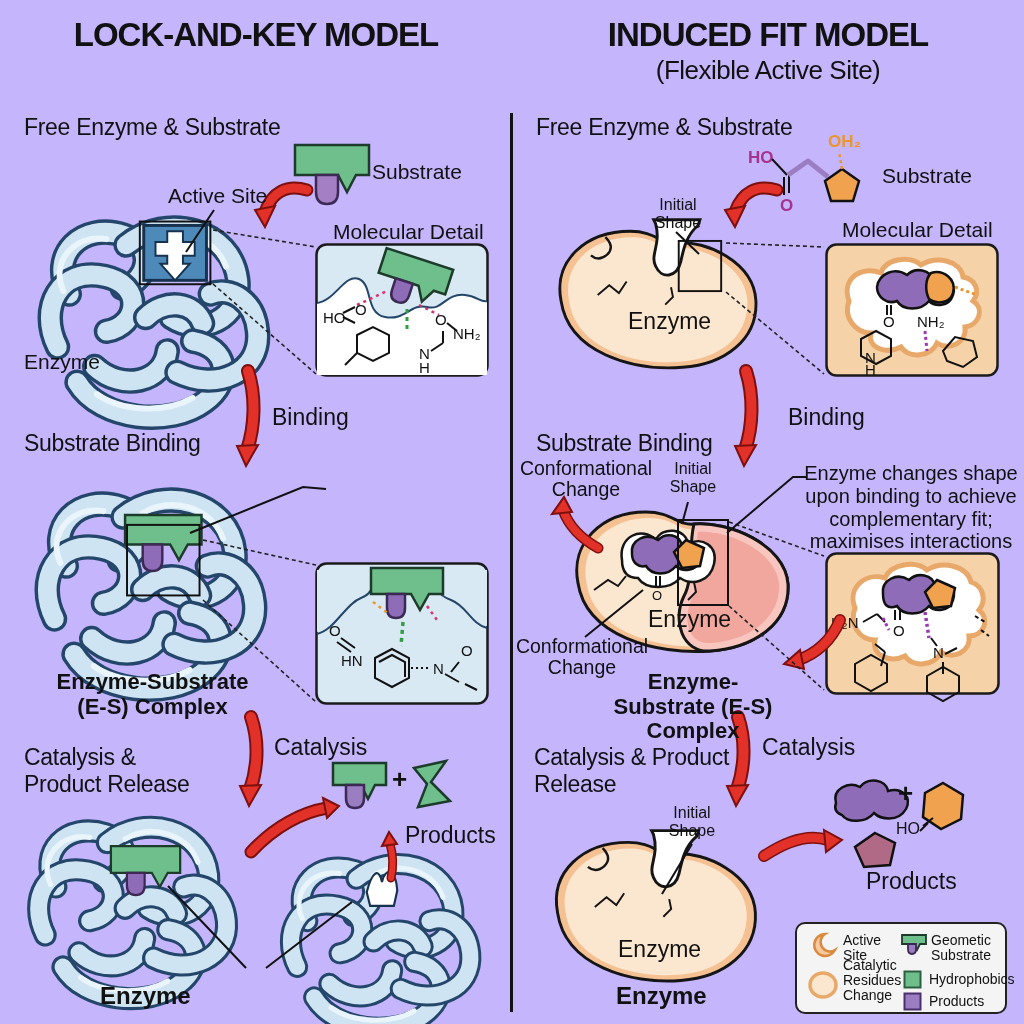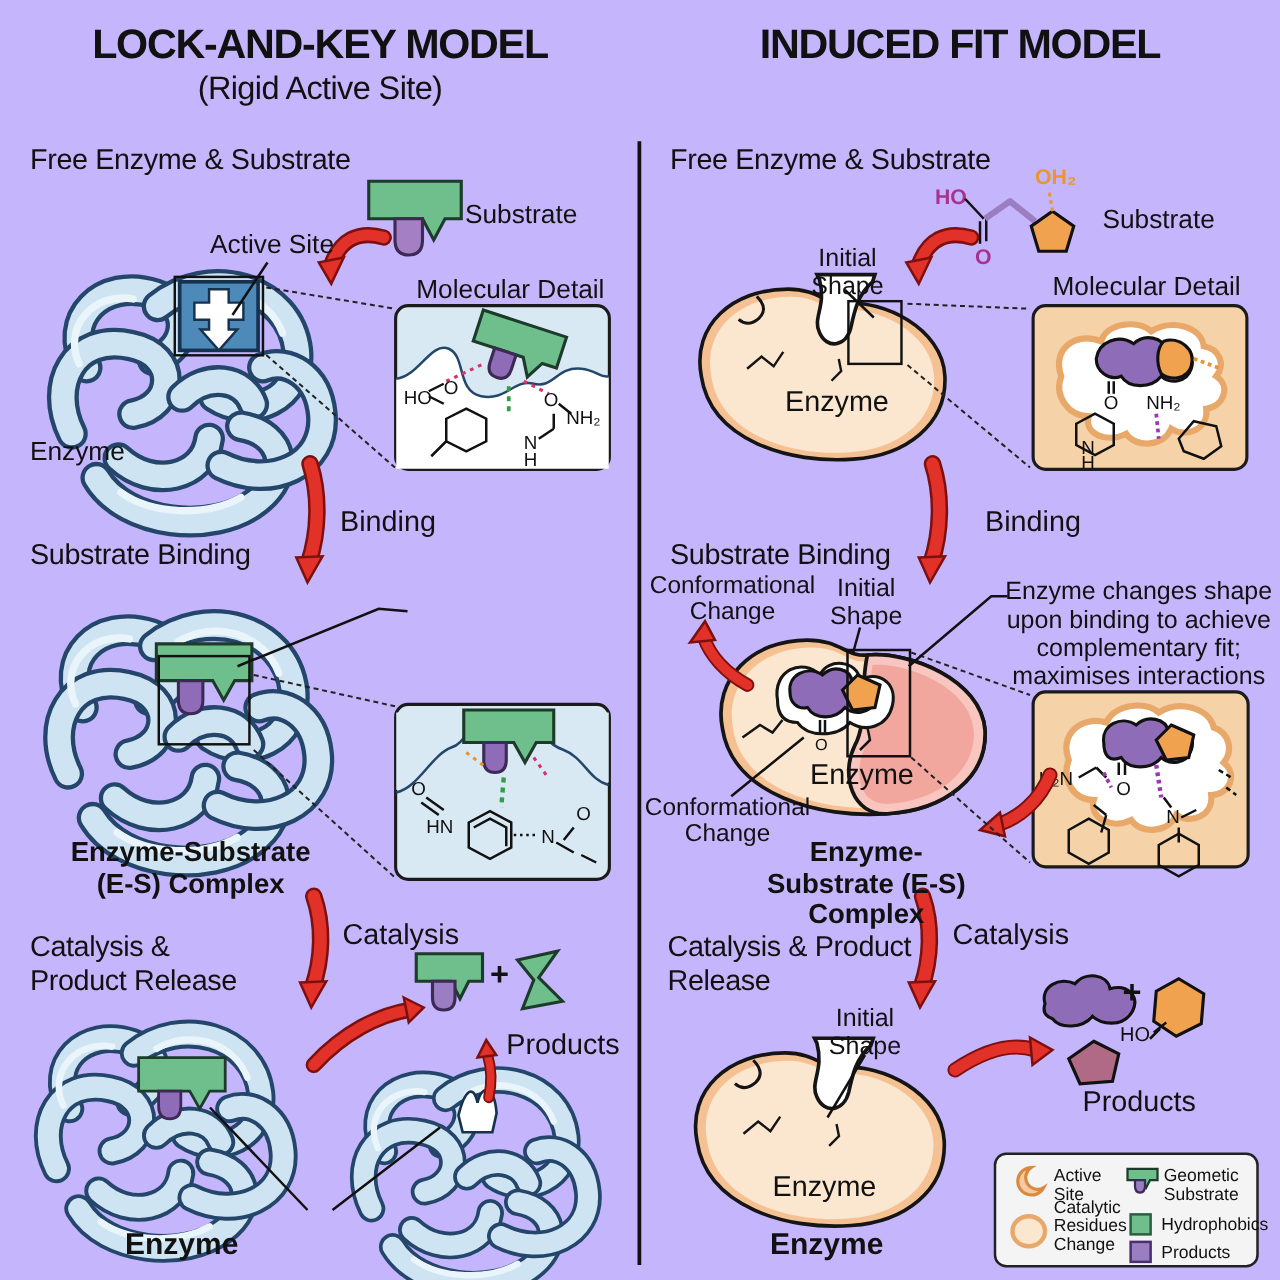--- a/index.html
+++ b/index.html
@@ -3,21 +3,21 @@
 <meta charset="utf-8">
 <style>
   html,body{margin:0;padding:0;background:#fff;}
   .canvas{position:relative;width:1024px;height:1024px;background:#c4b5fd;
     font-family:"Liberation Sans",sans-serif;color:#111;overflow:hidden;}
   .abs{position:absolute;}
   .ttl{font-size:33px;font-weight:bold;letter-spacing:-1px;text-align:center;width:512px;}
   .sub{font-size:26px;text-align:center;width:512px;letter-spacing:-0.5px;}
   .h1{font-size:23px;font-weight:normal;letter-spacing:-0.3px;}
   .lbl{font-size:21px;}
-  .lbl2{font-size:20px;line-height:1.1;text-align:center;}
+  .lbl2{font-size:16px;line-height:1.1;text-align:center;}
   .callout{font-size:20px;line-height:1.14;text-align:center;}
   .cplx{font-size:22px;font-weight:bold;line-height:1.12;text-align:center;}
   .bold24{font-size:24px;font-weight:bold;}
   .plus{font-size:26px;font-weight:bold;}
   .legend-box{background:#f4f4f4;border:2.5px solid #222;border-radius:10px;}
   .leg{font-size:14px;line-height:1.07;}
   svg{display:block;overflow:visible;}
   .td{stroke:#24466b;stroke-width:26;fill:none;stroke-linecap:round;}
   .tl{stroke:#cfe4f3;stroke-width:19;fill:none;stroke-linecap:round;}
   .th{stroke:#e9f4fb;stroke-width:6;fill:none;stroke-linecap:round;}
@@ -63,22 +63,22 @@
         <path d="M20,92 C12,50 46,20 92,20 C118,20 124,34 140,32 C170,29 220,52 222,92 C224,132 190,158 146,161 C94,165 28,146 20,92 Z" fill="#fbe6cf" transform="translate(10,8) scale(0.915)"></path>
         <path d="M116,8 L118,12 C124,34 112,44 118,56 C124,70 140,68 144,52 C147,38 150,24 162,14 L164,8 Z" fill="#ffffff" stroke="#151515" stroke-width="3"></path>
         <path d="M66,26 q10,10 2,18 q-9,8 -17,1" fill="none" stroke="#151515" stroke-width="2.5"></path>
         <polyline points="58,86 70,76 80,84 88,72" fill="none" stroke="#151515" stroke-width="2"></polyline>
         <polyline points="128,96 136,88 134,78" fill="none" stroke="#151515" stroke-width="2"></polyline>
       </symbol>
     </defs>
   </svg>
 
   <div class="abs ttl" style="left:0;top:16px">LOCK-AND-KEY MODEL</div>
-  <div class="abs sub" style="left:0;top:55px">(Rigid Active Site)</div>
   <div class="abs ttl" style="left:512px;top:16px">INDUCED FIT MODEL</div>
+  <div class="abs sub" style="left:512px;top:55px">(Flexible Active Site)</div>
 
   <svg class="abs" style="left:28px;top:198px" width="255" height="245" viewBox="0 0 260 250">
     <use href="#blue-enzyme"></use>
     <rect x="118" y="28" width="64" height="56" fill="#4e8ab9" stroke="#16324f" stroke-width="3"></rect>
     <path d="M142,34 h16 v11 h12 v14 h-12 v8 h7 l-15,17 -15,-17 h7 v-8 h-12 v-14 h12 z" fill="#ffffff" stroke="#16324f" stroke-width="2"></path>
     <rect x="114" y="24" width="72" height="64" fill="none" stroke="#111" stroke-width="2"></rect>
   </svg>
 
   <svg class="abs" style="left:292px;top:142px" width="80" height="66" viewBox="0 0 80 66">
     <path d="M3,3 H77 V33 H64 L55,50 L46,33 H3 Z" fill="#6fbf8d" stroke="#1d3b2a" stroke-width="2.5"></path>

